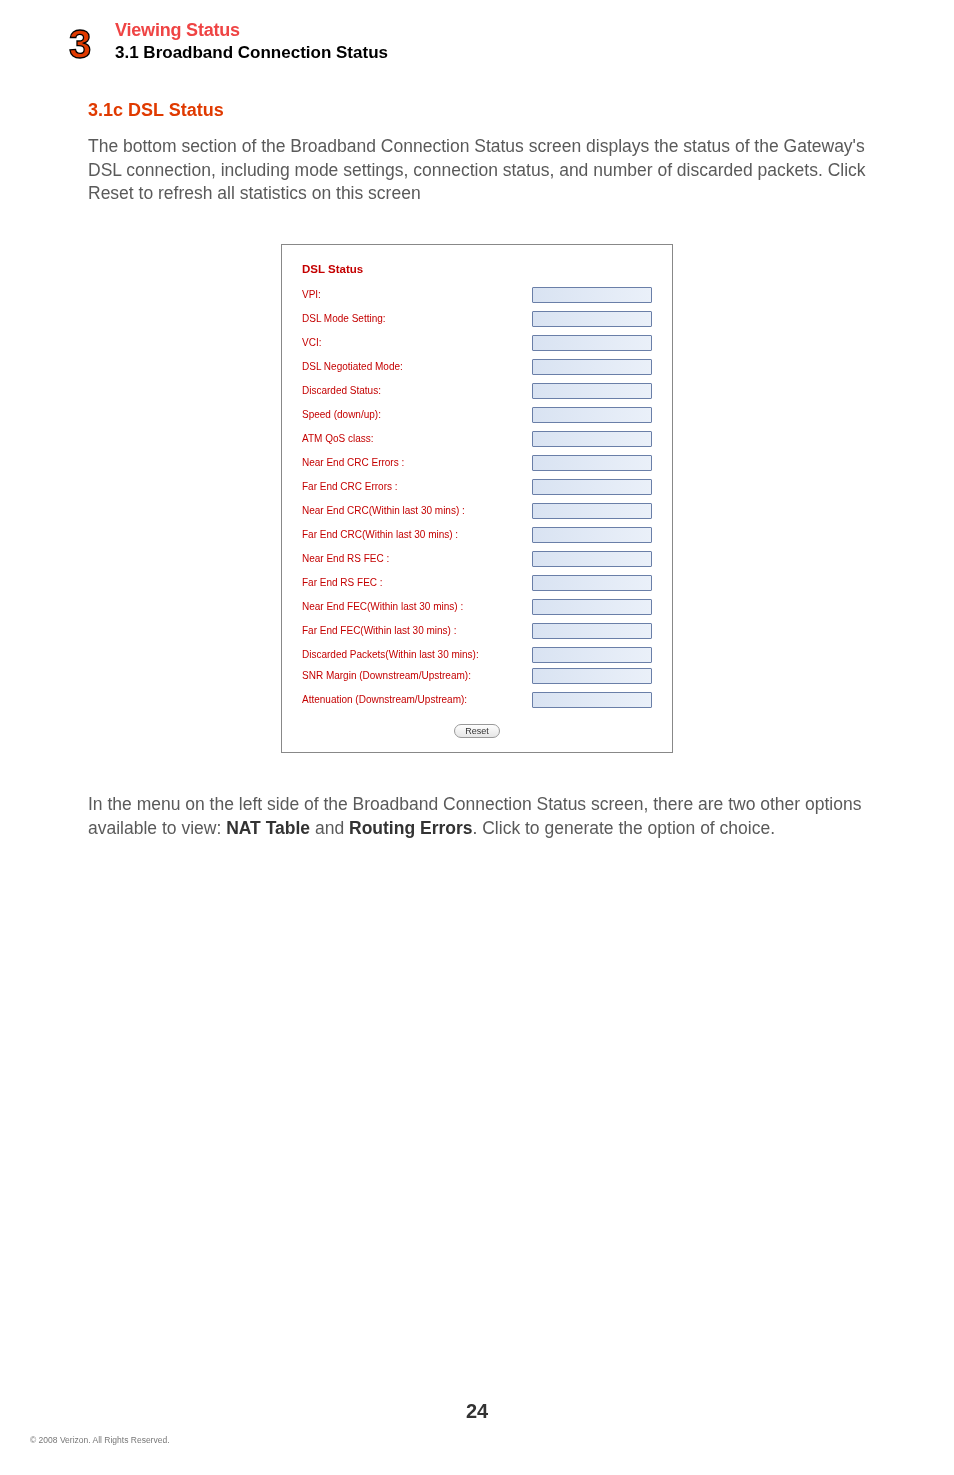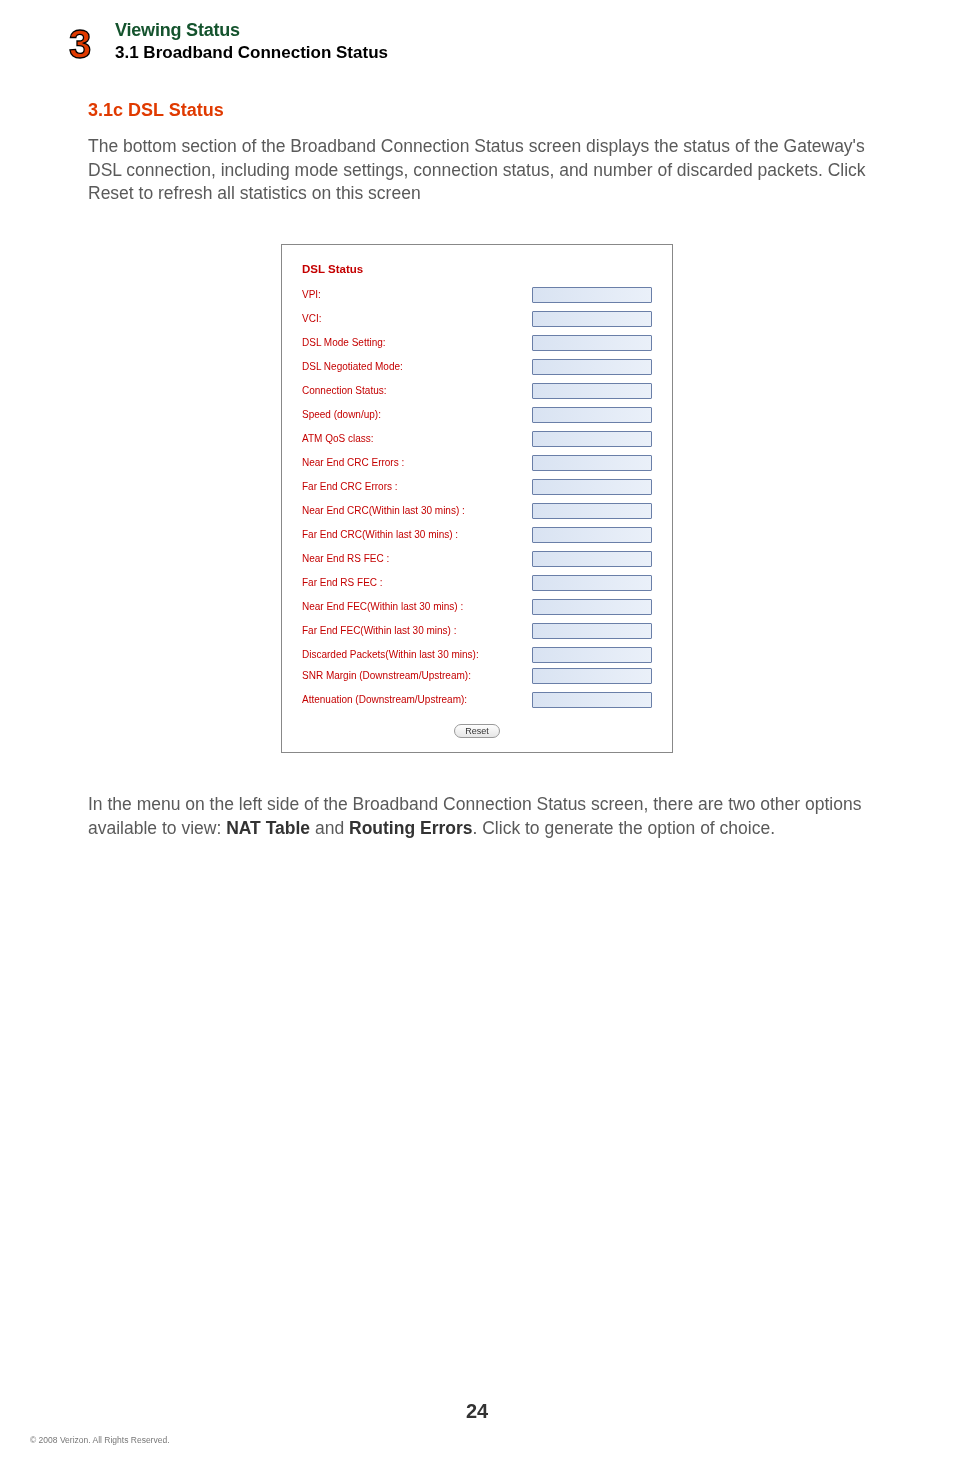--- a/index.html
+++ b/index.html
@@ -23,21 +23,21 @@
     flex-shrink: 0;
   }
   .header-titles {
     display: flex;
     flex-direction: column;
     padding-top: 0px;
   }
   .title-main {
     font-weight: 800;
     font-size: 18px;
-    color: #14532d;
+    color: #ef4444;
     letter-spacing: -0.2px;
   }
   .title-sub {
     font-weight: 600;
     font-size: 17px;
     color: #000;
     margin-top: 2px;
   }
   .content {
     padding: 36px 88px 0 88px;
@@ -140,33 +140,33 @@
   <p class="body-text">The bottom section of the Broadband Connection Status screen displays the status of the Gateway's DSL connection, including mode settings, connection status, and number of discarded packets. Click Reset to refresh all statistics on this screen</p>
 
   <div class="figure-wrap">
     <div class="fig-title">DSL Status</div>
     <div id="fig-rows">
         <div class="fig-row">
           <div class="fig-label">VPI:</div>
           <div class="fig-value"></div>
         </div>
         <div class="fig-row">
+          <div class="fig-label">DSL Mode Setting:</div>
+          <div class="fig-value"></div>
+        </div>
+        <div class="fig-row">
           <div class="fig-label">VCI:</div>
           <div class="fig-value"></div>
         </div>
         <div class="fig-row">
-          <div class="fig-label">DSL Mode Setting:</div>
-          <div class="fig-value"></div>
-        </div>
-        <div class="fig-row">
           <div class="fig-label">DSL Negotiated Mode:</div>
           <div class="fig-value"></div>
         </div>
         <div class="fig-row">
-          <div class="fig-label">Connection Status:</div>
+          <div class="fig-label">Discarded Status:</div>
           <div class="fig-value"></div>
         </div>
         <div class="fig-row">
           <div class="fig-label">Speed (down/up):</div>
           <div class="fig-value"></div>
         </div>
         <div class="fig-row">
           <div class="fig-label">ATM QoS class:</div>
           <div class="fig-value"></div>
         </div>

